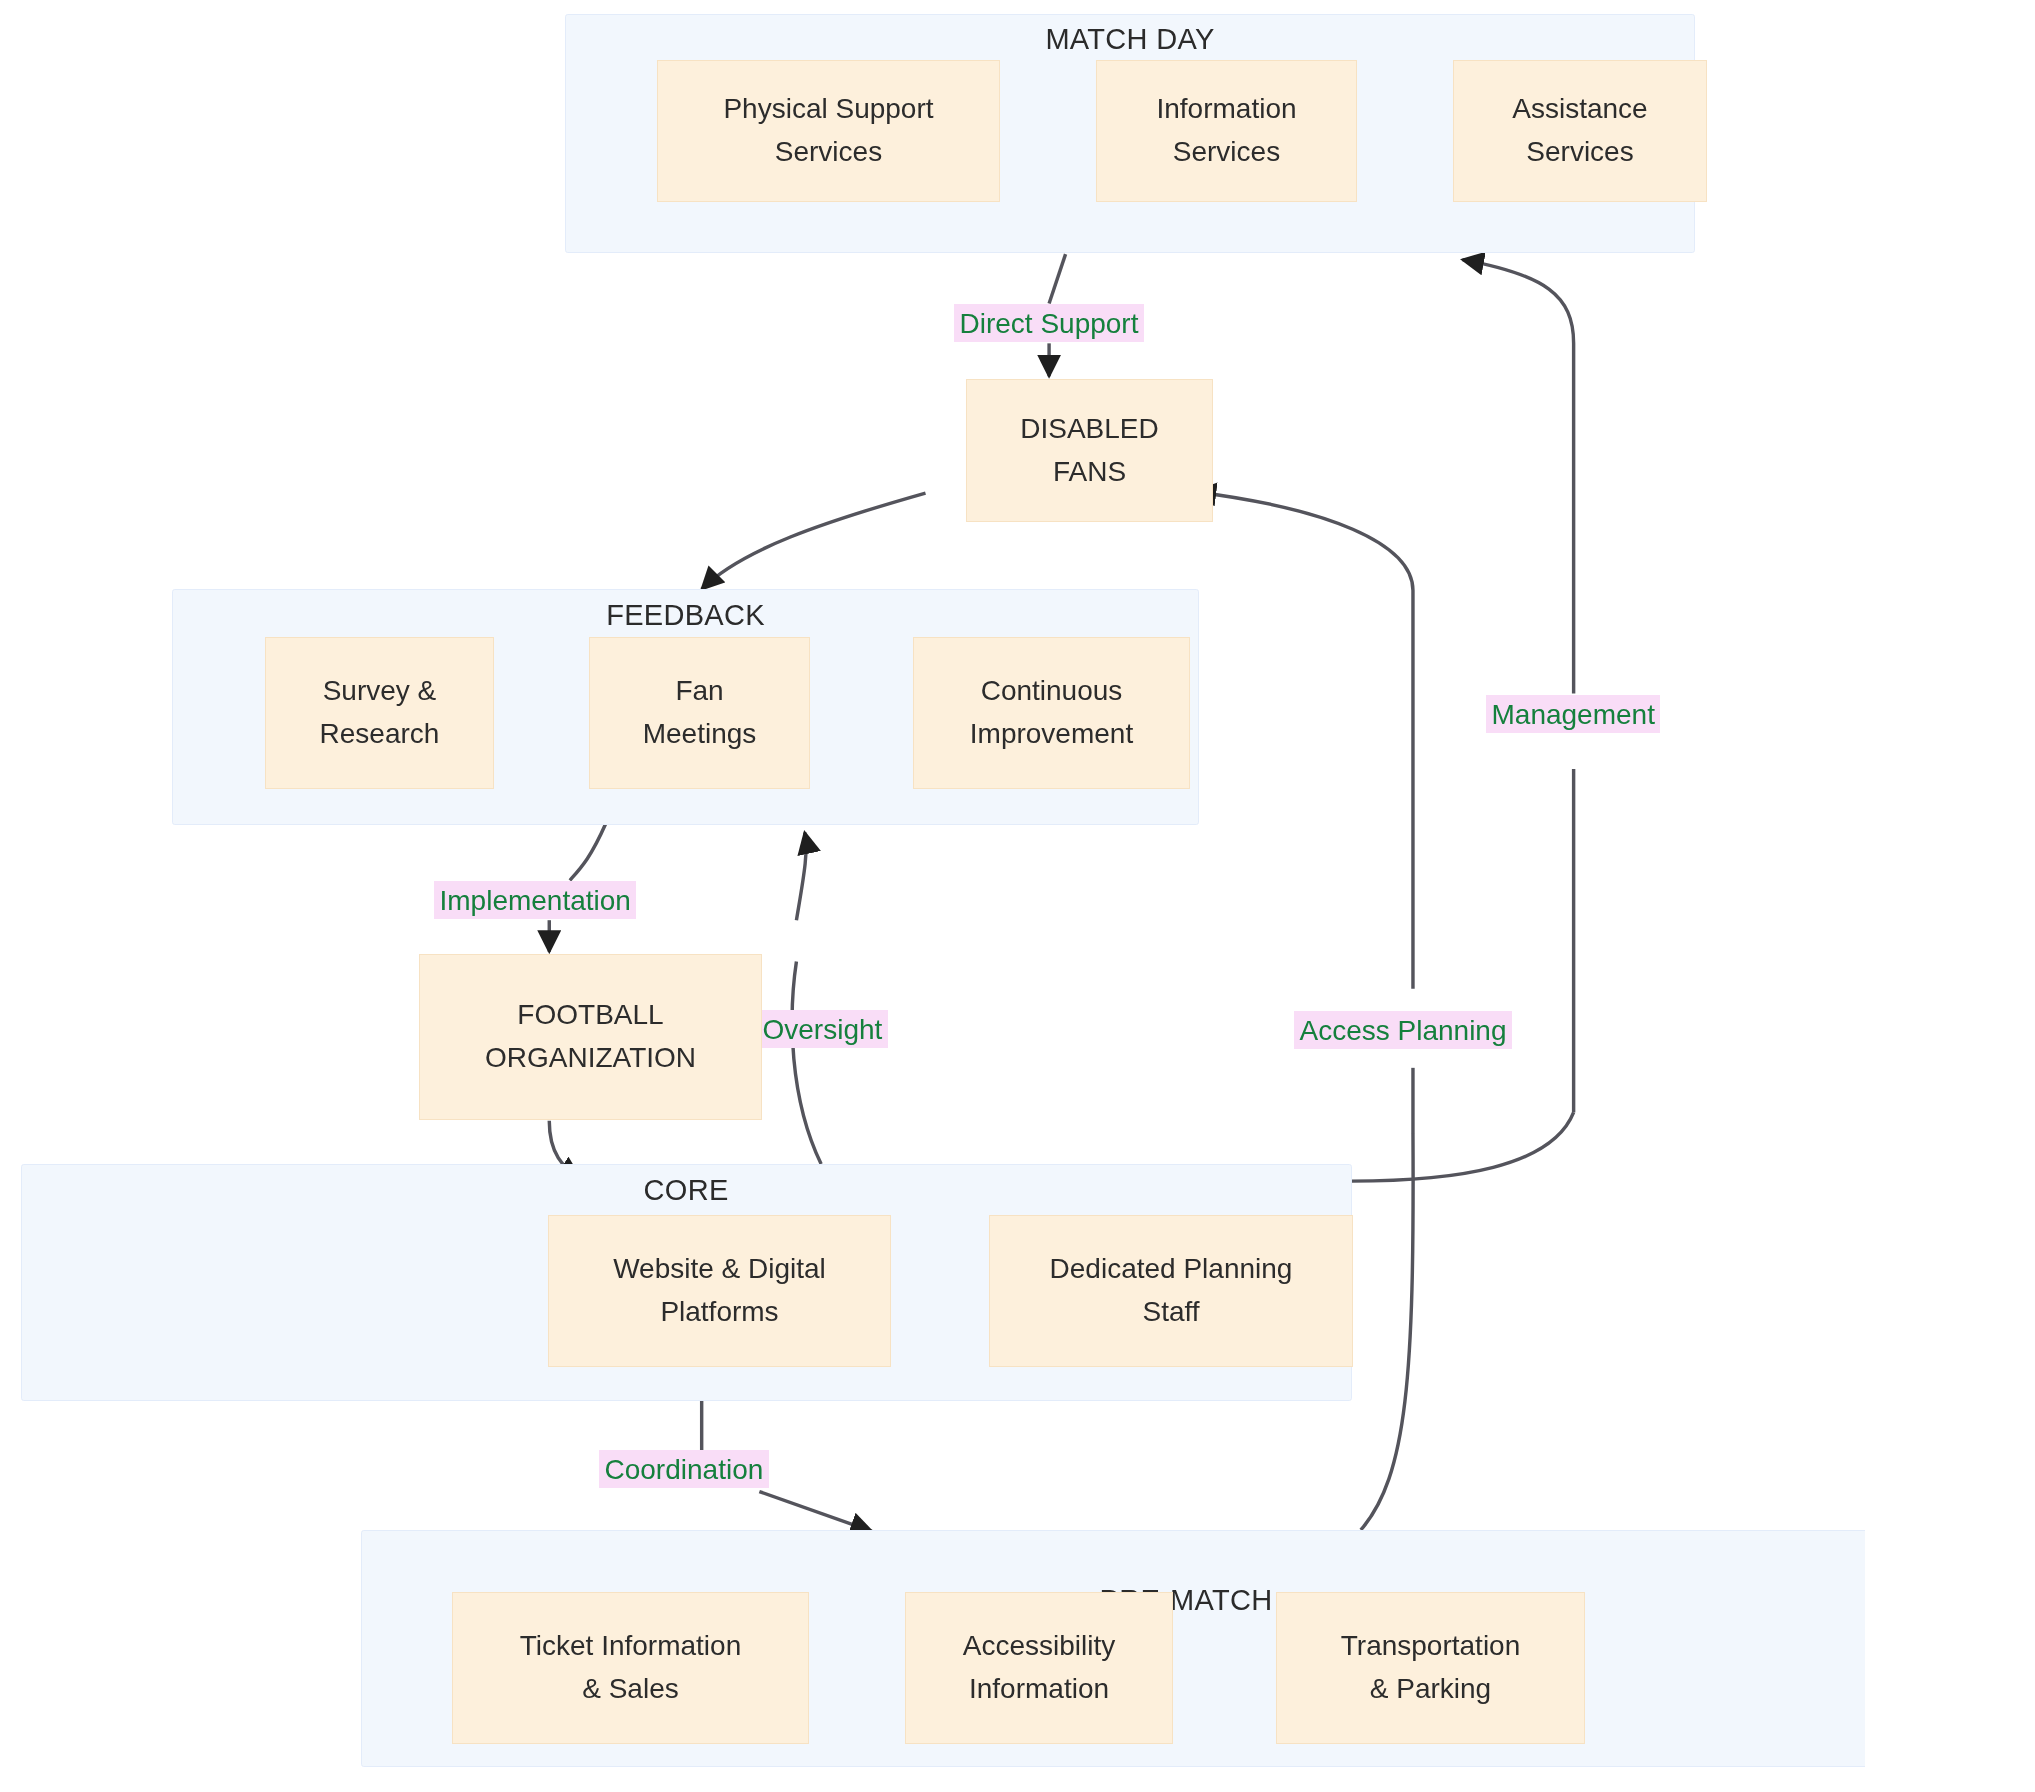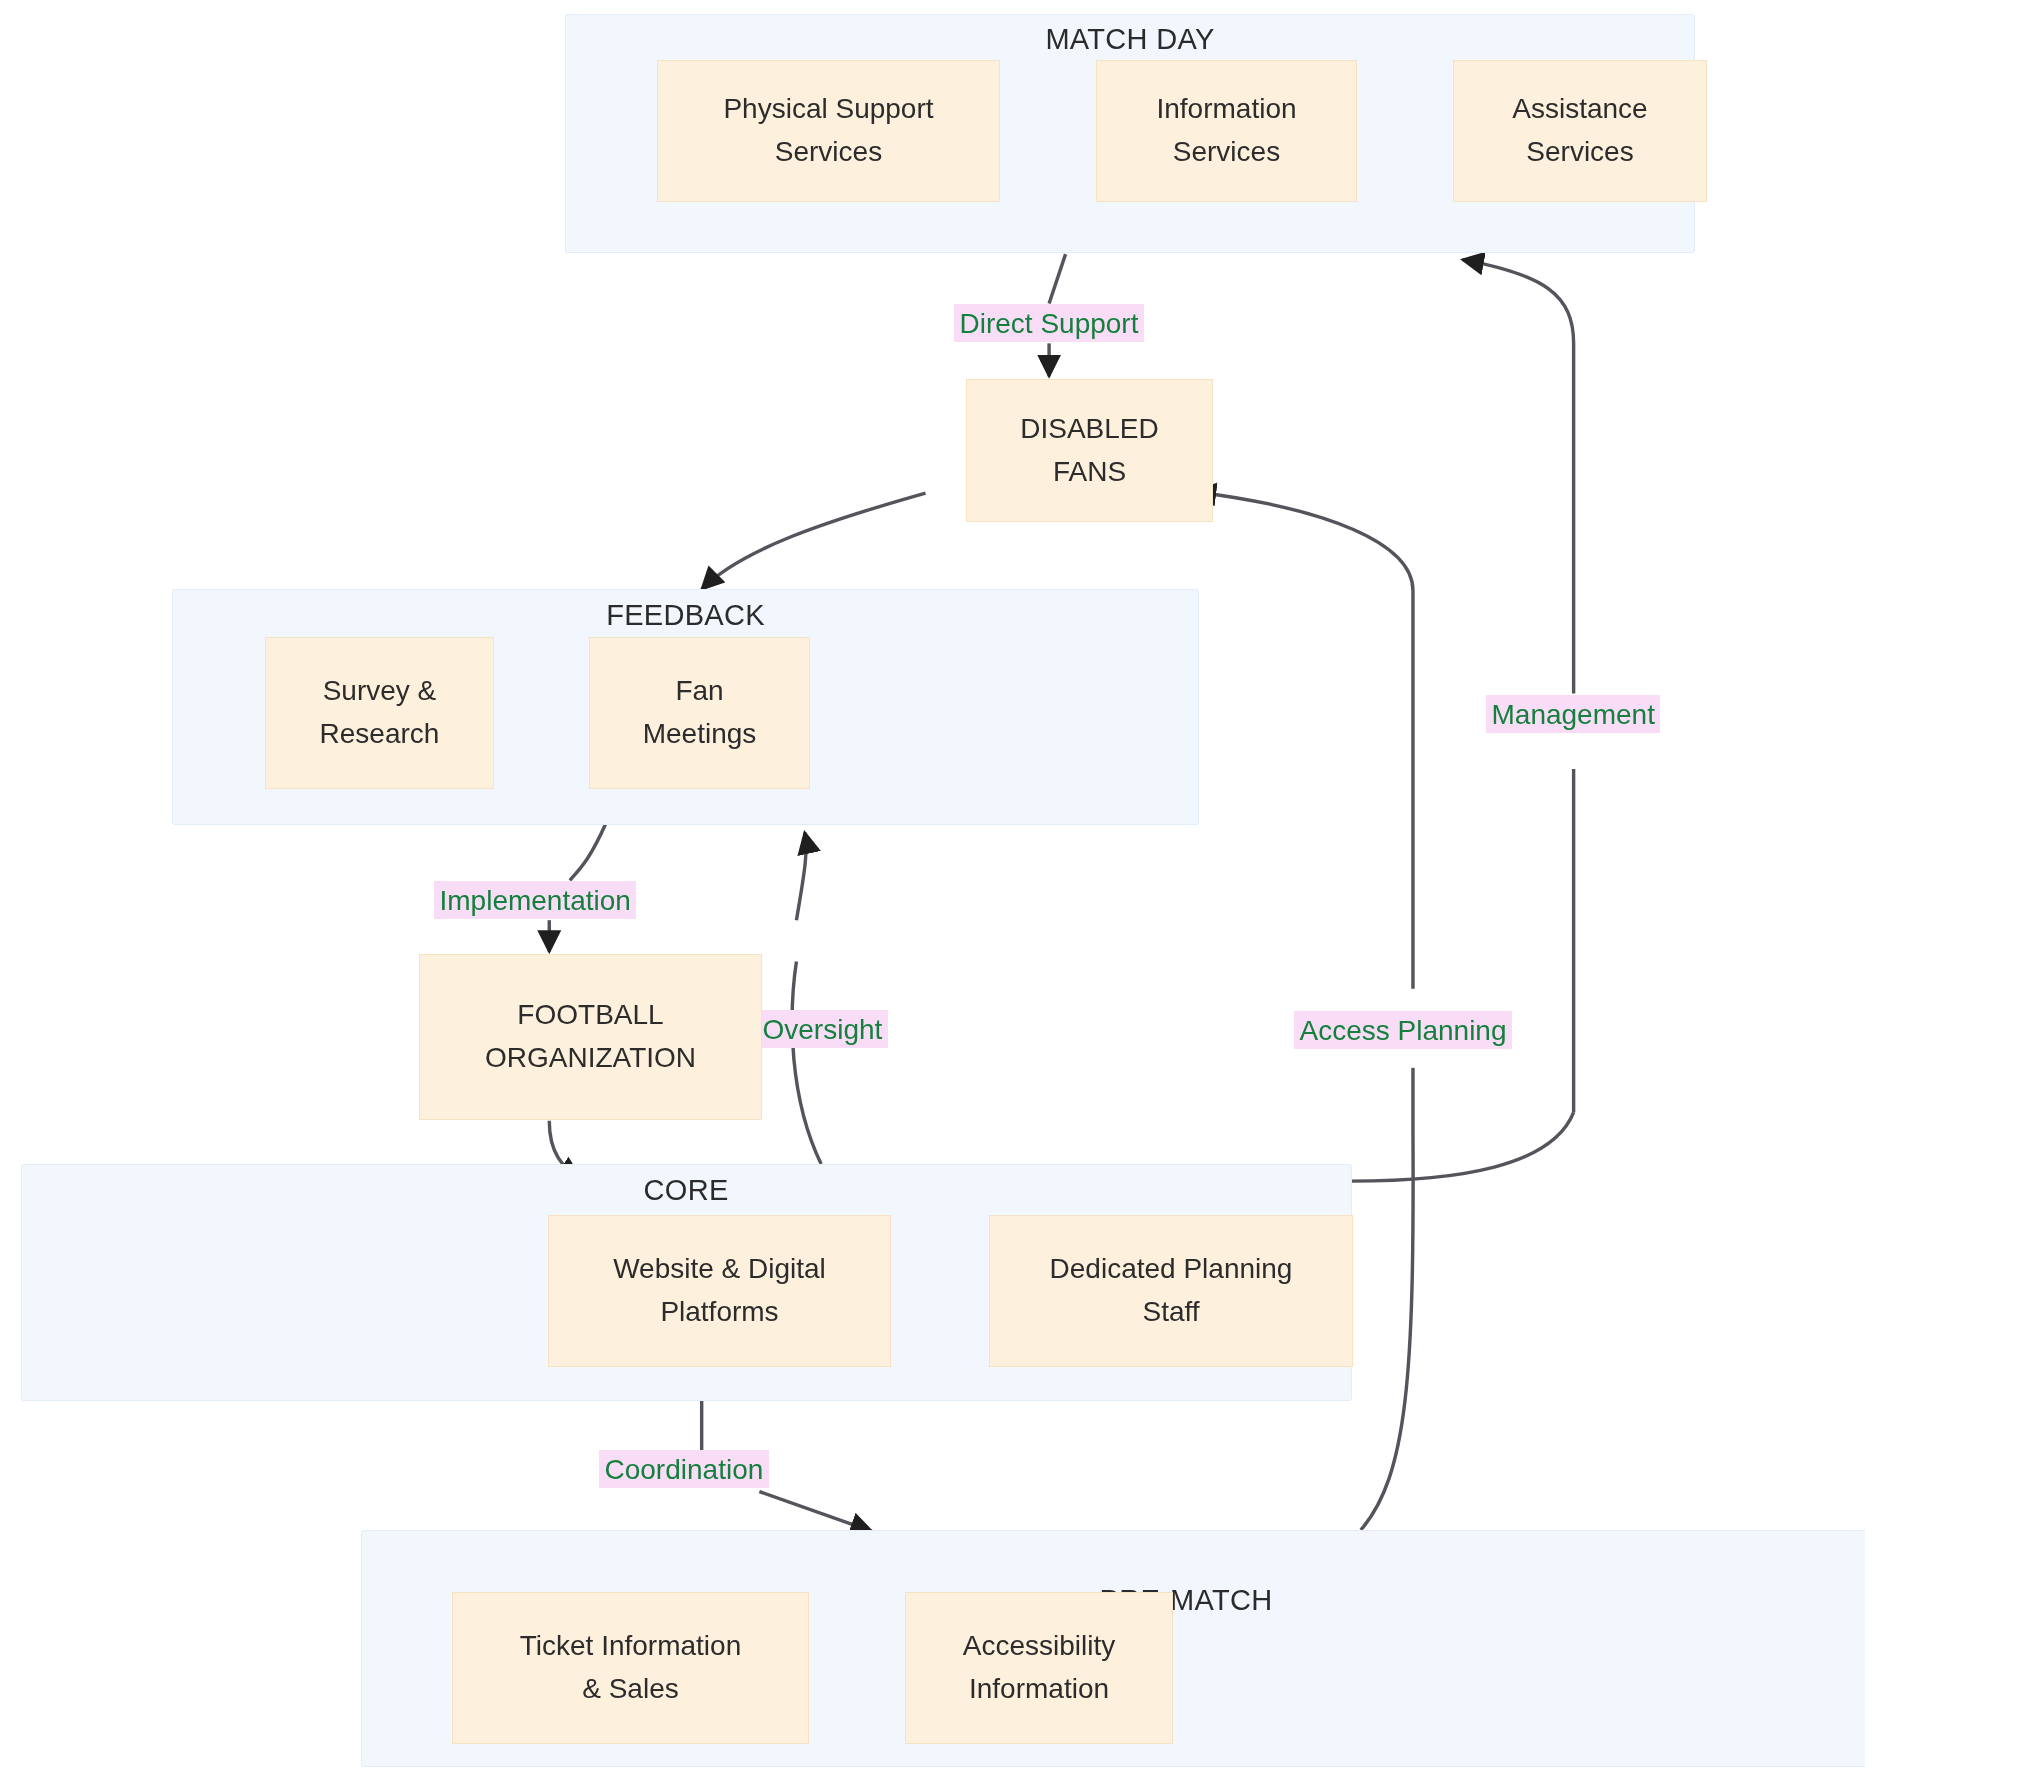--- a/index.html
+++ b/index.html
@@ -166,20 +166,26 @@
     </span>
   </div>
 
   <div class="node" style="left:549px; top:637px; width:221px; height:152px;">
     <span>
       <span>Fan</span>
       <span>Meetings</span>
     </span>
   </div>
 
+  <div class="node" style="left:873px; top:637px; width:277px; height:152px;">
+    <span>
+      <span>Continuous</span>
+      <span>Improvement</span>
+    </span>
+  </div>
 
   <div class="edge-label" style="left:434px; top:881px;">Implementation</div>
 
   <div class="edge-label" style="left:757px; top:1010px;">Oversight</div>
 
   <div class="node" style="left:379px; top:954px; width:343px; height:166px;">
     <span>
       <span>FOOTBALL</span>
       <span>ORGANIZATION</span>
     </span>
@@ -219,16 +225,22 @@
     </span>
   </div>
 
   <div class="node" style="left:865px; top:1592px; width:268px; height:152px;">
     <span>
       <span>Accessibility</span>
       <span>Information</span>
     </span>
   </div>
 
+  <div class="node" style="left:1236px; top:1592px; width:309px; height:152px;">
+    <span>
+      <span>Transportation</span>
+      <span>&amp; Parking</span>
+    </span>
+  </div>
 
 
 </div>
 
 
 </body></html>

